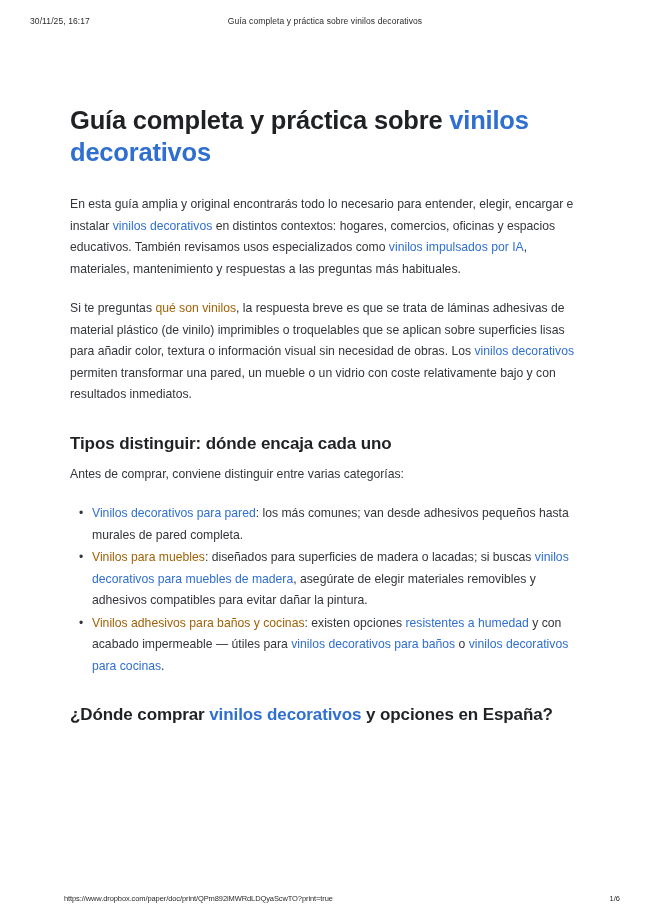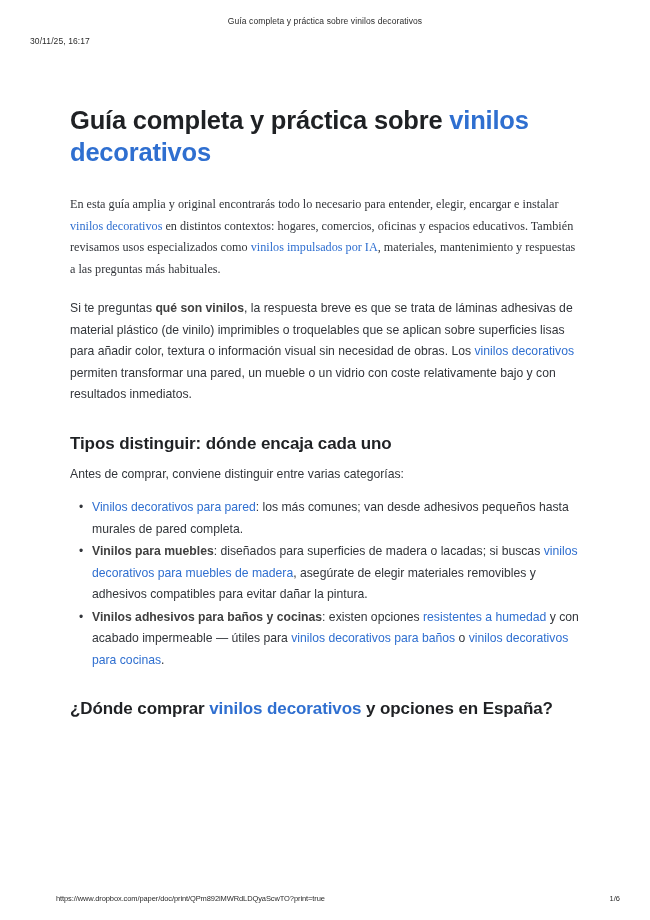--- a/index.html
+++ b/index.html
@@ -29,21 +29,20 @@
     height: 14px;
     font-size: 8.5px;
     color: #2b2b2b;
     letter-spacing: 0.1px;
   }
   .print-header .ph-date {
     position: absolute;
     left: 30px;
     top: 0;
     white-space: nowrap;
-    margin-top: 20px;
   }
   .print-header .ph-title {
     position: absolute;
     left: 0;
     right: 0;
     top: 0;
     text-align: center;
     white-space: nowrap;
   }
   
@@ -51,21 +50,21 @@
     position: absolute;
     bottom: 14px;
     left: 0;
     right: 0;
     height: 12px;
     font-size: 7.5px;
     color: #2b2b2b;
   }
   .print-footer .pf-url {
     position: absolute;
-    left: 34px;
+    left: 42px;
     top: 0;
     white-space: nowrap;
     letter-spacing: -0.1px;
     padding-left: 22px;
   }
   .print-footer .pf-page {
     position: absolute;
     right: 30px;
     top: 0;
     white-space: nowrap;
@@ -95,45 +94,44 @@
     color: #1f2124;
   }
   p.body {
     font-size: 12.2px;
     line-height: 21.5px;
     margin: 0 0 4px 0;
     color: #32353a;
   }
   p.lead {
     margin-bottom: 18px;
-    font-family: Liberation Serif, serif;
   }
   ul.type-list {
-    margin: 12px 0 0 0;
+    margin: 18px 0 0 0;
     padding-left: 22px;
     list-style: none;
   }
   ul.type-list > li {
     font-size: 12.2px;
     line-height: 21.5px;
     color: #32353a;
     position: relative;
     margin-bottom: 1px;
   }
   ul.type-list > li::before {
     content: "\2022";
     position: absolute;
     left: -13px;
     top: 0;
     font-size: 12px;
     color: #32353a;
   }
   .lnk { color: #2f6fd0; }
   h1 .lnk, h2 .lnk { color: #2f6fd0; }
-  b, strong { font-weight: 700; color: #404040; }
+  b, strong { font-weight: 400; color: #a16207; }
 </style>
 </head>
 <body>
 
 <div class="page">
 
   <div class="print-header">
     <span class="ph-date">30/11/25, 16:17</span>
     <span class="ph-title">Guía completa y práctica sobre vinilos decorativos</span>
   </div>

